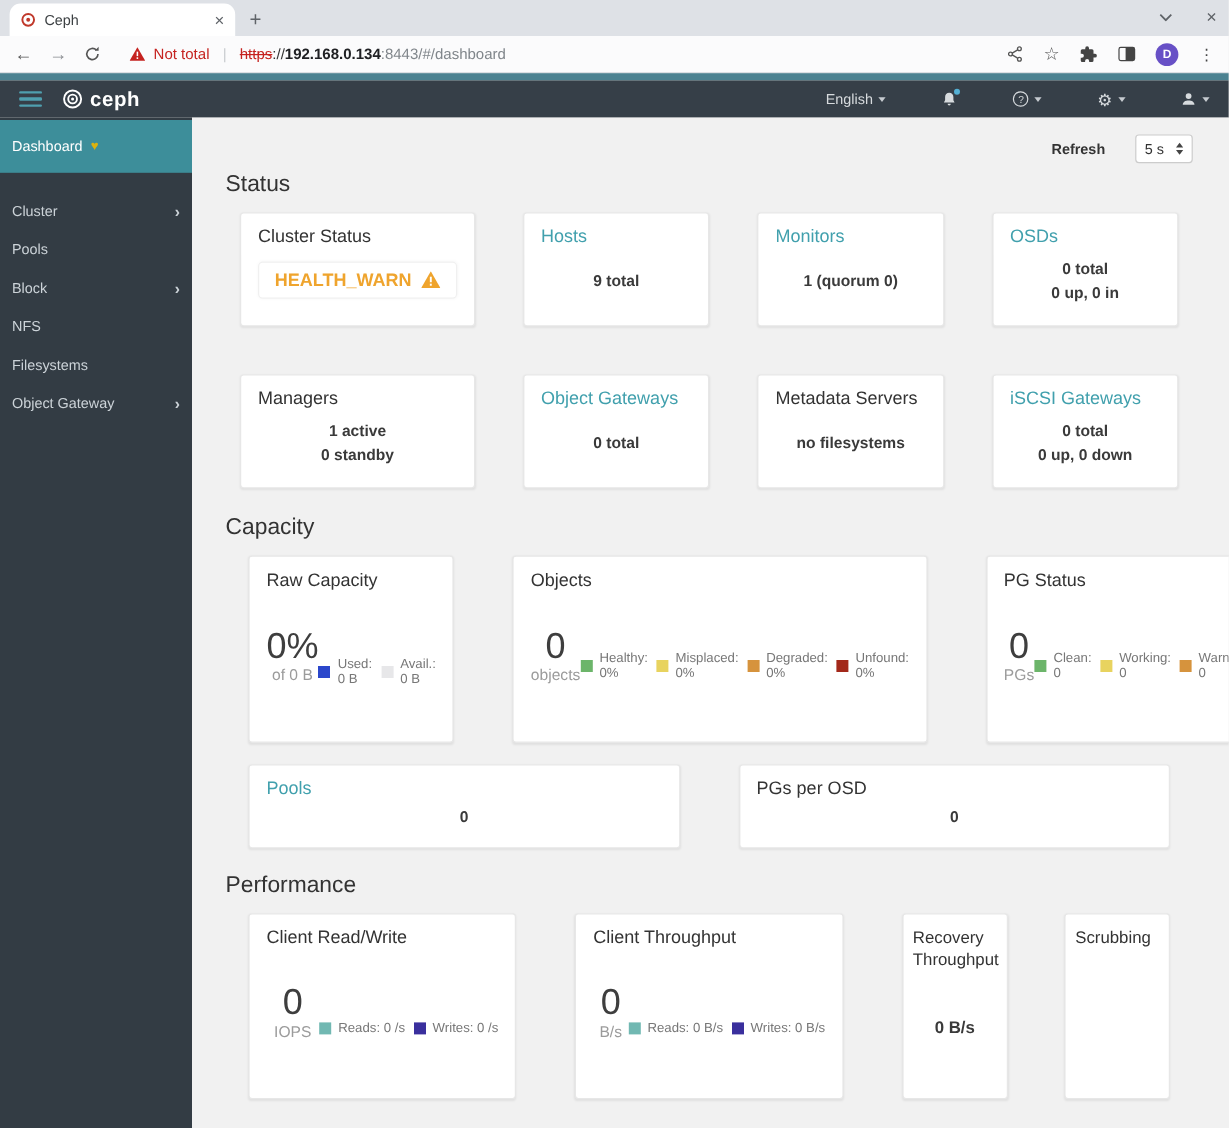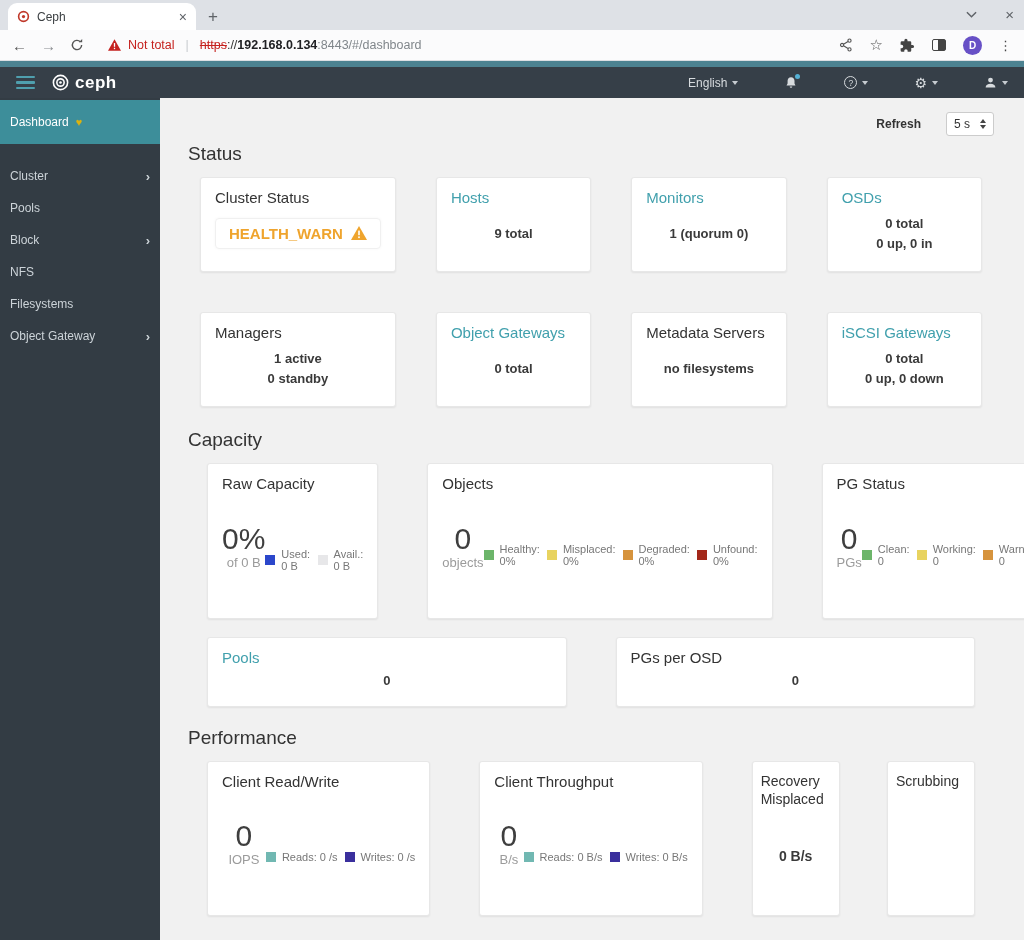--- a/index.html
+++ b/index.html
@@ -437,21 +437,21 @@
               </span>
             <span class="lg-item">
                 <span class="lg-sw" style="background-color: rgb(58, 47, 157);"></span>
                 <span>Writes: 0 B/s</span>
               </span>
           </div>
         </div>
       </div>
       <div class="mini-split">
         <div class="card mini-card">
-          <span class="card-title">Recovery Misplaced</span>
+          <span class="card-title">Recovery Throughput</span>
           <div class="mini-val">0 B/s</div>
         </div>
         <div class="card mini-card">
           <span class="card-title">Scrubbing</span>
         </div>
       </div>
     </div>
   </main>
 </div>
 

